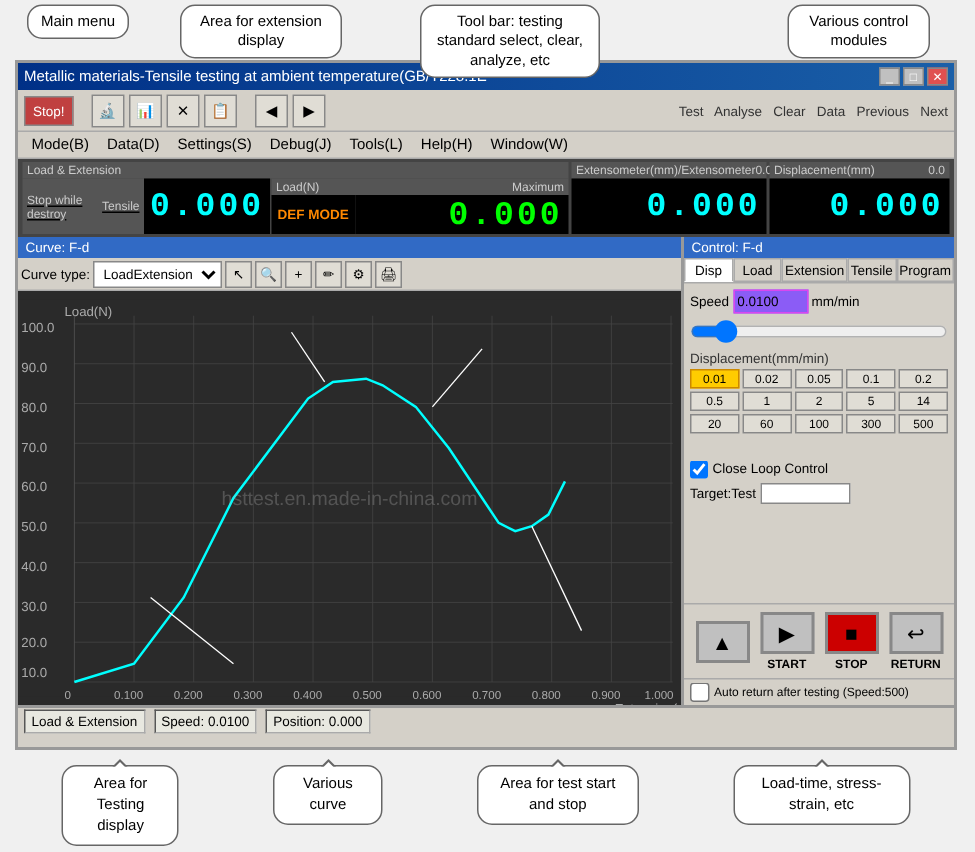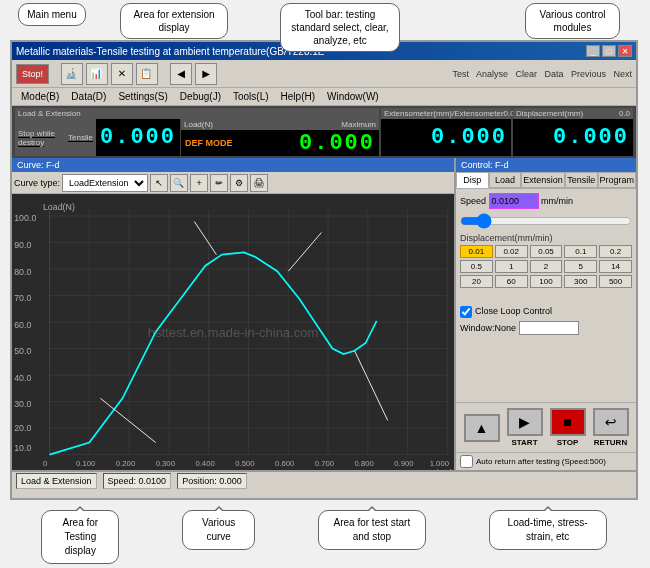--- a/index.html
+++ b/index.html
@@ -657,21 +657,21 @@
         </div>
 
         
         <div class="ctrl-check-row">
           <input type="checkbox" class="ctrl-check" checked="" style="">
           <span>Close Loop Control</span>
         </div>
 
         
         <div class="ctrl-target-row">
-          <span>Window:None</span>
+          <span>Target:Test</span>
           <input class="ctrl-target-input" type="text" style="">
         </div>
       </div>
 
       <div class="bottom-controls">
         <div class="big-btn">
           <div class="big-btn-icon up">▲</div>
         </div>
         <div class="big-btn">
           <div class="big-btn-icon start">▶</div>

